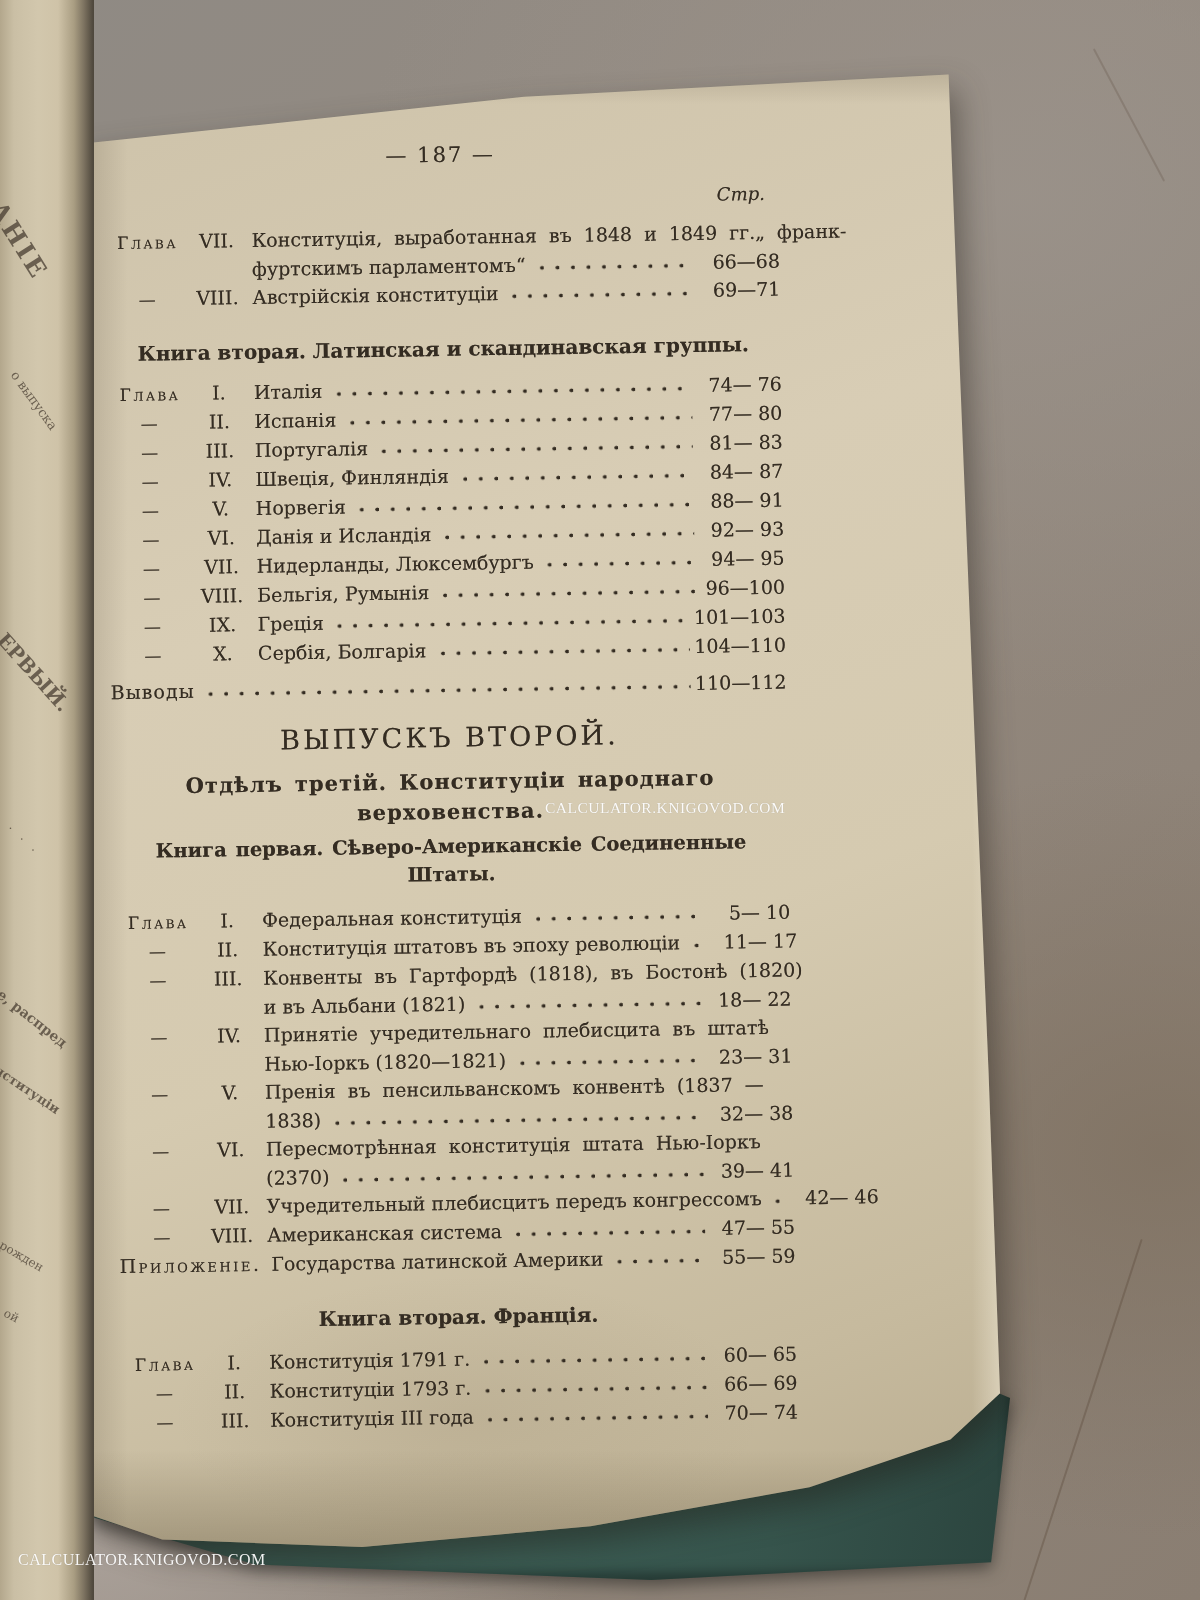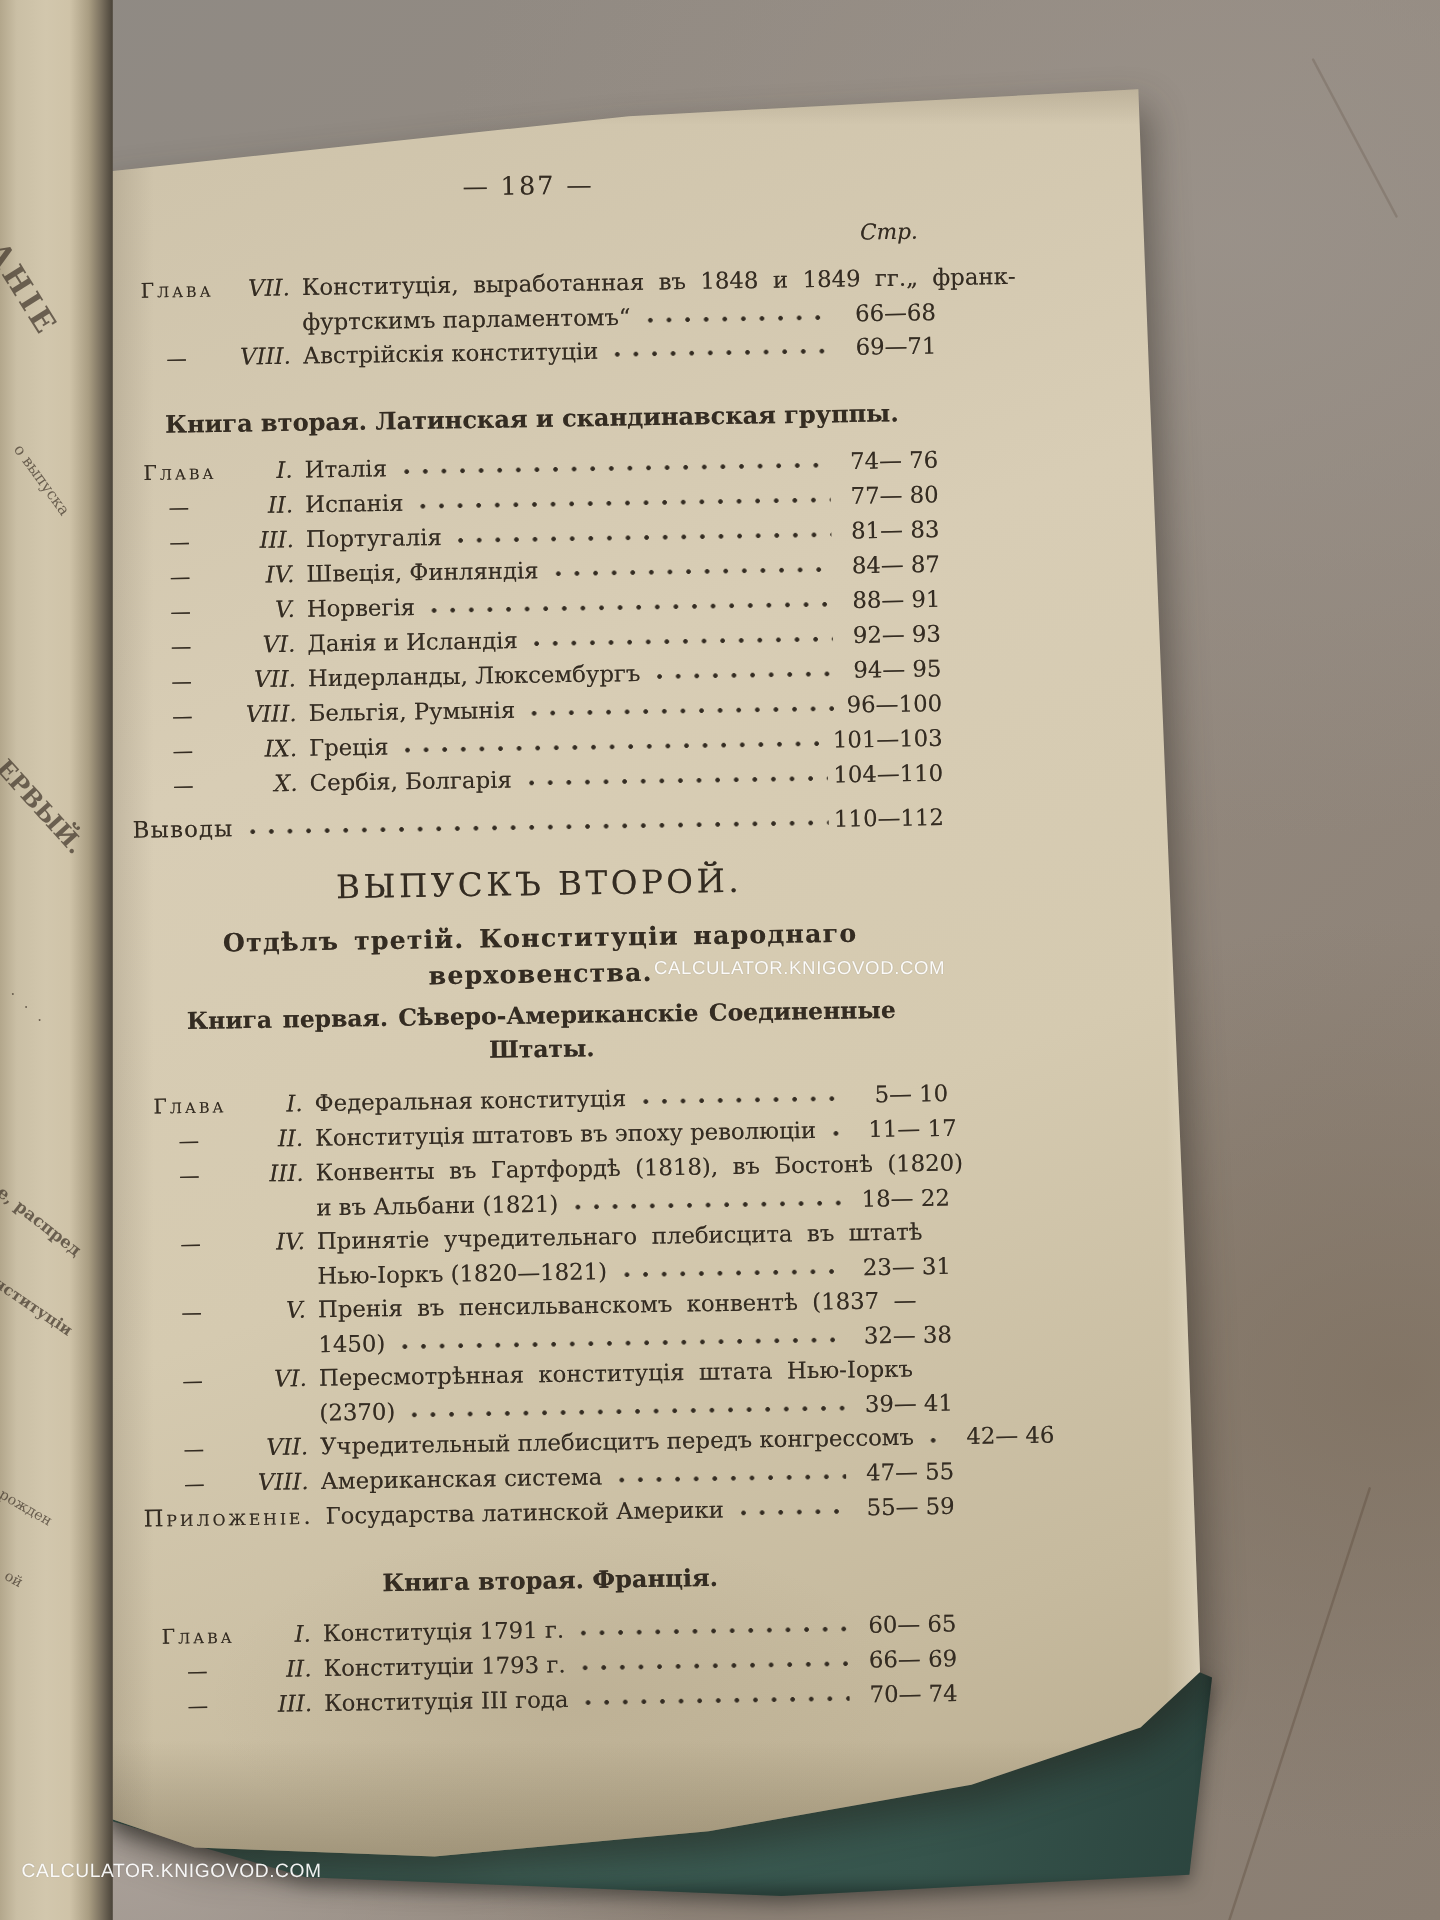--- a/index.html
+++ b/index.html
@@ -74,21 +74,21 @@
     color:var(--ink);font-size:19px;line-height:28px;
     transform:rotate(-0.9deg);transform-origin:40% 0;
     text-shadow:0 0 .5px rgba(52,44,34,.55);
   }
   .pageno{text-align:center;font-size:21px;letter-spacing:2px;margin-bottom:16px;}
   .str-head{text-align:right;padding-right:14px;font-style:italic;font-size:18px;margin-bottom:10px;}
 
   .toc{margin:0;}
   .line{display:flex;align-items:baseline;}
   .col-prefix{flex:0 0 88px;text-align:center;font-variant:small-caps;letter-spacing:2.5px;font-size:17px;}
-  .col-num{flex:0 0 50px;text-align:right;padding-right:10px;font-style:italic;}
+  .col-num{flex:0 0 50px;text-align:center;padding-right:10px;}
   .entry-text{white-space:pre;}
   .leader{
     flex:1 1 auto;min-width:18px;height:7px;margin:0 4px 0 9px;
     background-image:radial-gradient(circle at 7px 3.5px, var(--ink) 1.6px, rgba(0,0,0,0) 2.2px);
     background-size:15.5px 7px;background-repeat:repeat-x;background-position:0 bottom;
   }
   .pages{flex:0 0 86px;text-align:right;white-space:pre;}
   .toc-entry:not(.two-line) .line2{display:none;}
   .toc-entry.two-line .line1 .entry-text{word-spacing:6px;}
 
@@ -101,21 +101,21 @@
   .book-list{margin-top:12px;}
   .issue-title{margin-top:20px;font-size:27px;line-height:34px;letter-spacing:3px;text-align:center;}
   .section-heading{margin-top:12px;font-weight:bold;font-size:21px;line-height:30px;text-align:center;letter-spacing:1px;word-spacing:4px;}
   .book-heading.small{margin-top:6px;font-size:19.5px;word-spacing:2px;}
   .book-heading.france{margin-top:28px;}
   .us-list{margin-top:14px;}
   .fr-list{margin-top:14px;}
 
   .watermark{
     position:absolute;z-index:6;
-    font-family:Liberation Sans, sans-serif;color:var(--wm);
+    font-family:Liberation Serif, serif;color:var(--wm);
     font-size:15.5px;letter-spacing:.5px;opacity:.93;
     text-shadow:0 0 1px rgba(0,0,0,.25);white-space:nowrap;
   }
   .wm-mid{left:545px;top:799px;}
   .wm-bottom{left:18px;top:1551px;font-size:16px;}
 </style>
 </head>
 <body>
 
 <div class="scene">
@@ -350,21 +350,21 @@
         <div class="toc-entry two-line">
           <div class="line line1">
             <span class="col-prefix">—</span>
             <span class="col-num">V.</span>
             <span class="entry-text">Пренія въ пенсильванскомъ конвентѣ (1837 —</span>
 
           </div>
           <div class="line line2">
             <span class="col-prefix"></span>
             <span class="col-num"></span>
-            <span class="entry-text">1450)</span>
+            <span class="entry-text">1838)</span>
             <span class="leader"></span>
             <span class="pages">32— 38</span>
           </div>
         </div>
         <div class="toc-entry two-line">
           <div class="line line1">
             <span class="col-prefix">—</span>
             <span class="col-num">VI.</span>
             <span class="entry-text">Пересмотрѣнная конституція штата Нью-Іоркъ</span>
 

